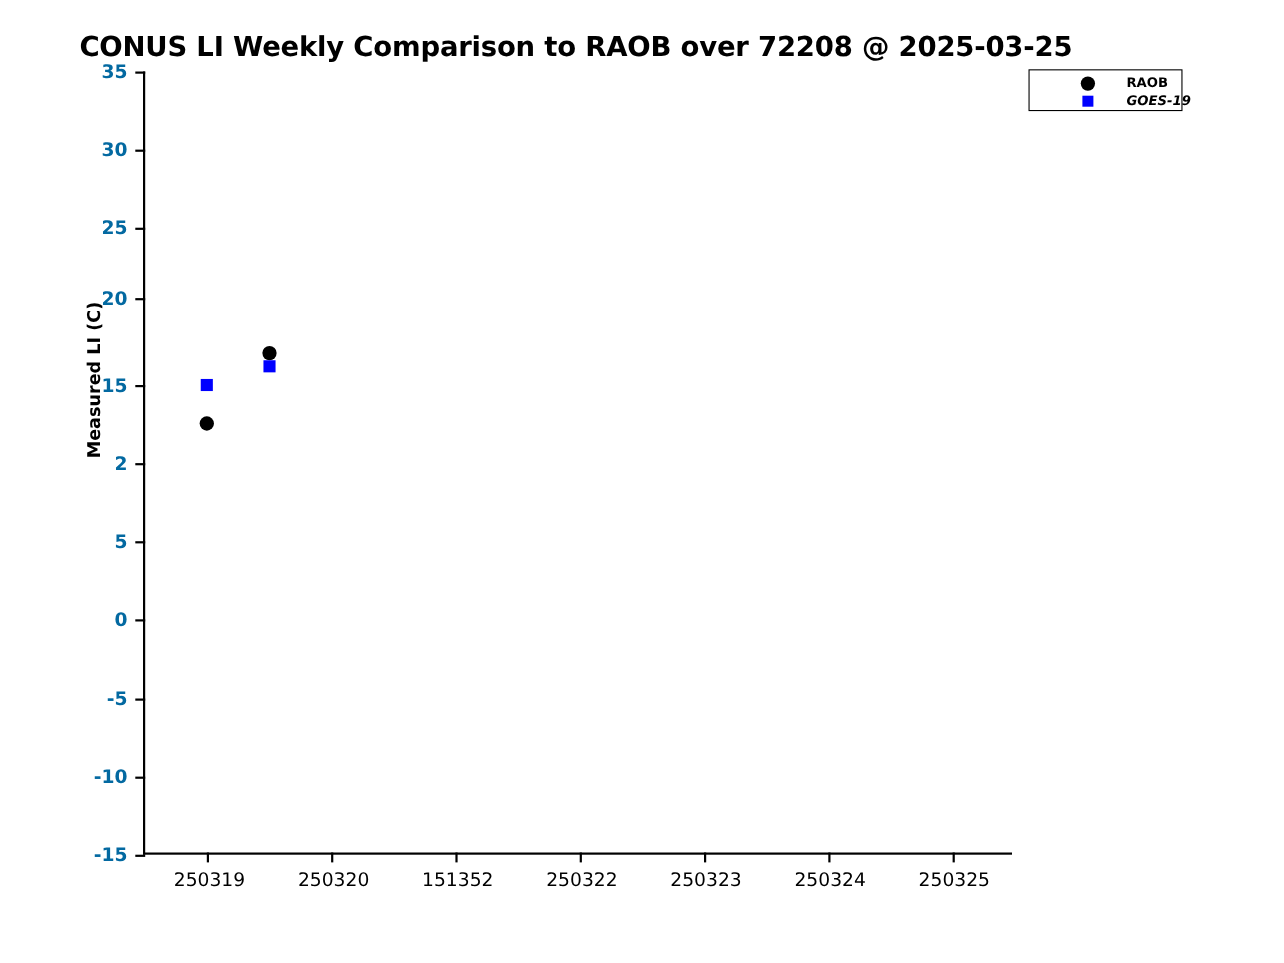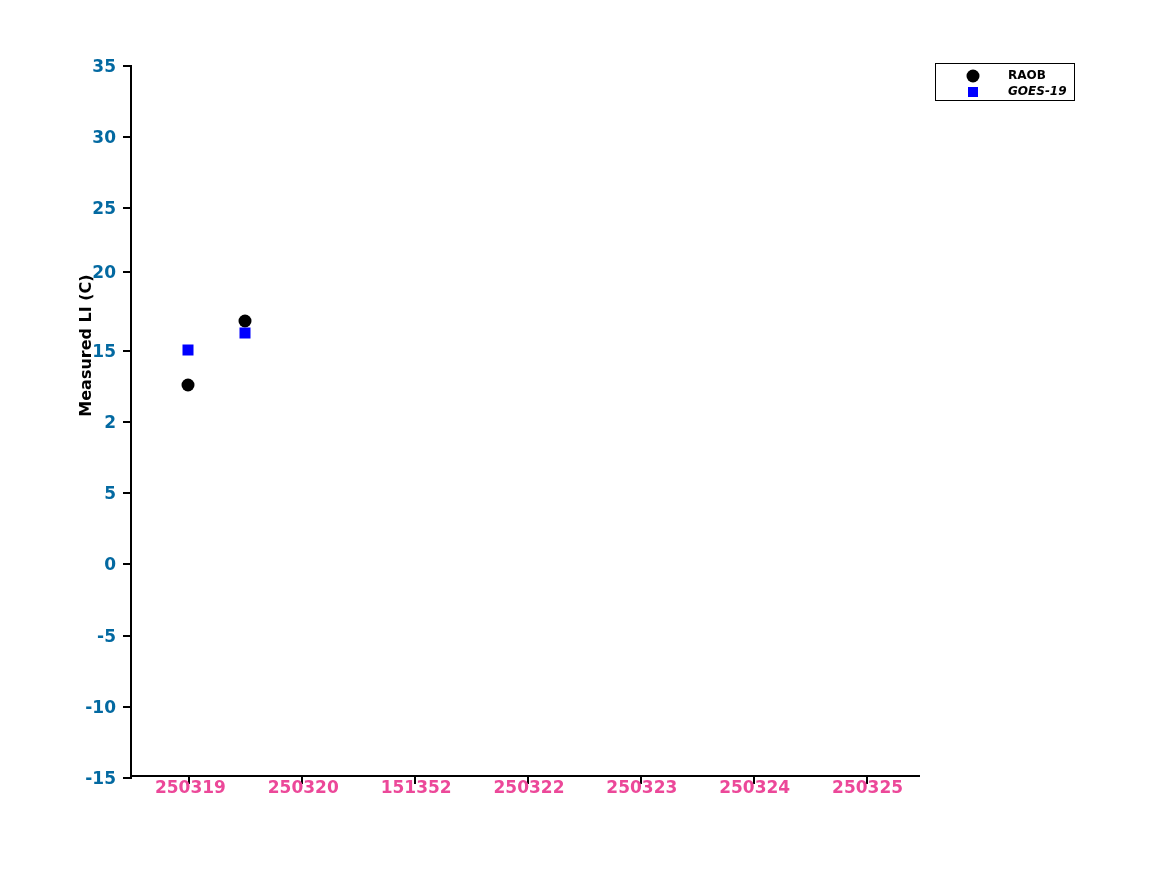--- a/index.html
+++ b/index.html
@@ -64,26 +64,26 @@
   }
   .xtick {
     position: absolute;
     top: 100%;
     height: 9px;
     width: 0;
     border-left: 2px solid #000000;
   }
   .xtick-label {
     position: absolute;
-    top: 2px;
+    top: 15px;
     left: 50%;
     transform: translateX(-50%);
     font-size: 17px;
-    font-weight: bold;
-    color: #ec4899;
+    font-weight: normal;
+    color: #000000;
     white-space: nowrap;
   }
   #xlabel {
     position: absolute;
     left: 130px;
     top: 804px;
     width: 790px;
     text-align: center;
     font-size: 16px;
     font-weight: bold;
@@ -121,21 +121,21 @@
     left: 935px;
     top: 63px;
     width: 140px;
     height: 38px;
     border: 1px solid #000000;
     background: #ffffff;
     box-sizing: border-box;
   }
   .legend-row {
     position: absolute;
-    left: 0;
+    left: 16px;
     width: 100%;
     height: 17px;
   }
   .legend-row.r0 { top: 3px; }
   .legend-row.r1 { top: 19px; font-style: italic; }
   .legend-marker {
     position: absolute;
     left: 37px;
     top: 50%;
   }
@@ -162,20 +162,21 @@
     font-weight: bold;
     color: #000000;
     white-space: nowrap;
   }
 </style>
 </head>
 <body>
 
 <div id="figure">
 
+  <div id="chart-title">CONUS LI Weekly Comparison to RAOB over 72208 @ 2025-03-25</div>
 
   <div id="plot-area">
     <div id="y-axis-ticks">
         <div class="ytick" style="top: 0px;">
           <span class="ytick-label">35</span>
         </div>
         <div class="ytick" style="top: 71.2px;">
           <span class="ytick-label">30</span>
         </div>
         <div class="ytick" style="top: 142.4px;">

